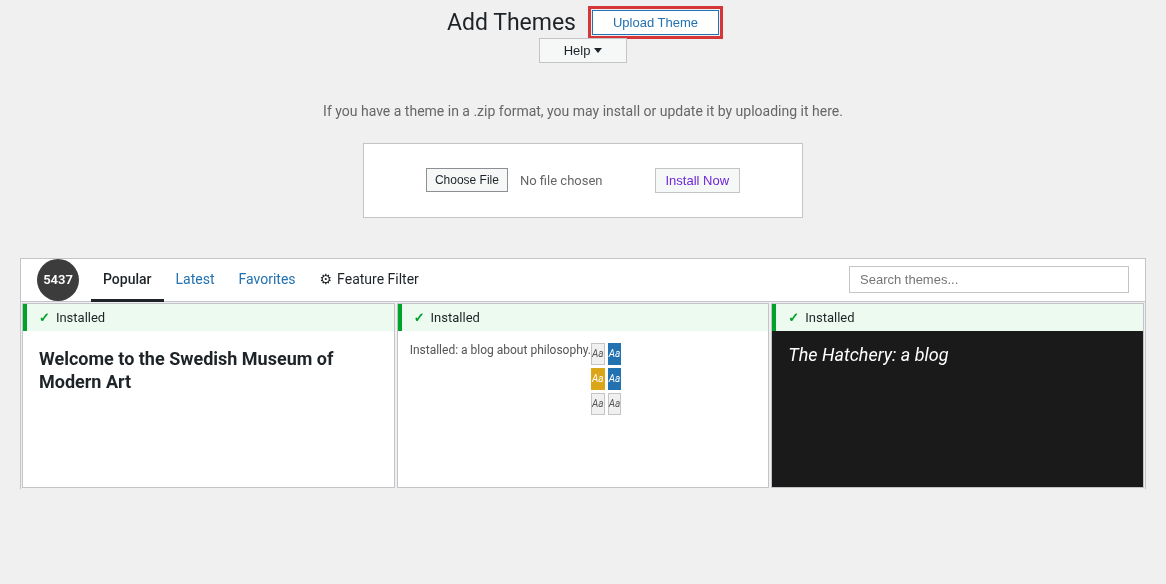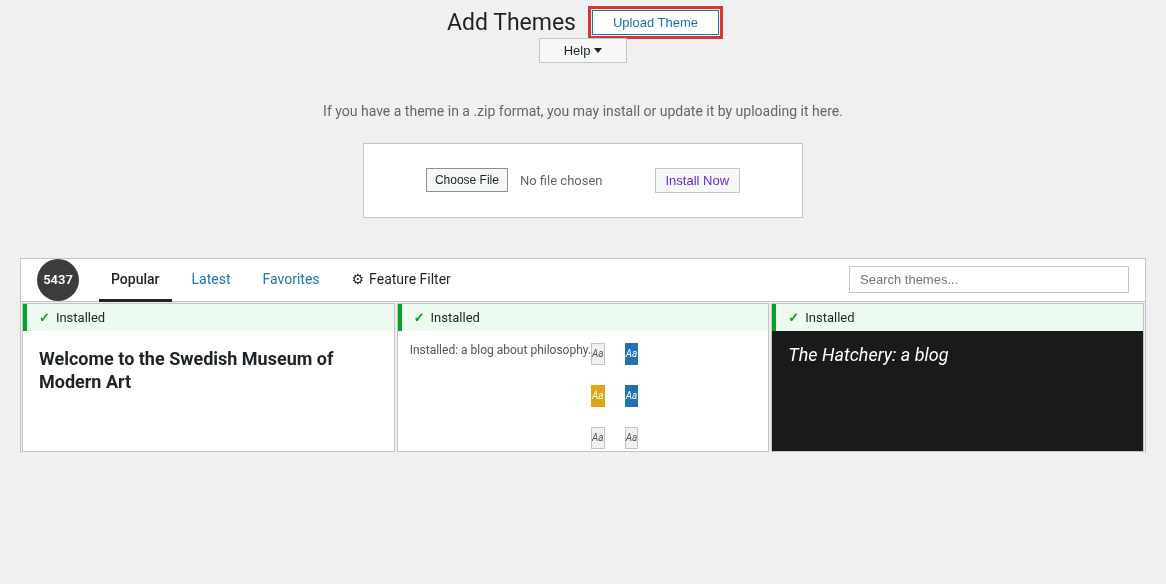--- a/index.html
+++ b/index.html
@@ -113,21 +113,21 @@
       border: 1px solid #c3c4c7;
       border-bottom: none;
     }
 
     
     .tab-bar {
       display: flex;
       align-items: center;
       padding: 0 16px;
       border-bottom: 1px solid #c3c4c7;
-      gap: 8px;
+      gap: 0;
       background: #fff;
     }
     .theme-count-badge {
       background: #3c3c3c;
       color: #fff;
       border-radius: 50%;
       width: 42px;
       height: 42px;
       display: flex;
       align-items: center;
@@ -207,21 +207,21 @@
       align-items: center;
       gap: 6px;
       font-size: 13px;
       color: #1d2327;
     }
     .check-icon {
       color: #00a32a;
       font-weight: bold;
     }
     .theme-preview {
-      height: 120px;
+      height: 156px;
       overflow: hidden;
       display: flex;
       align-items: flex-start;
       justify-content: flex-start;
     }
 
     
     .theme-preview-swedish {
       background: #fff;
       padding: 16px;
@@ -241,21 +241,21 @@
       width: 100%;
     }
     .mindblown-text {
       font-size: 12px;
       color: #555;
       margin-bottom: 8px;
     }
     .mindblown-grid {
       display: grid;
       grid-template-columns: 1fr 1fr;
-      gap: 20px;
+      gap: 3px;
     }
     .mindblown-block {
       border: 1px solid #c3c4c7;
       background: #f0f0f1;
       height: 22px;
       display: flex;
       align-items: center;
       justify-content: center;
       font-size: 10px;
       color: #555;

